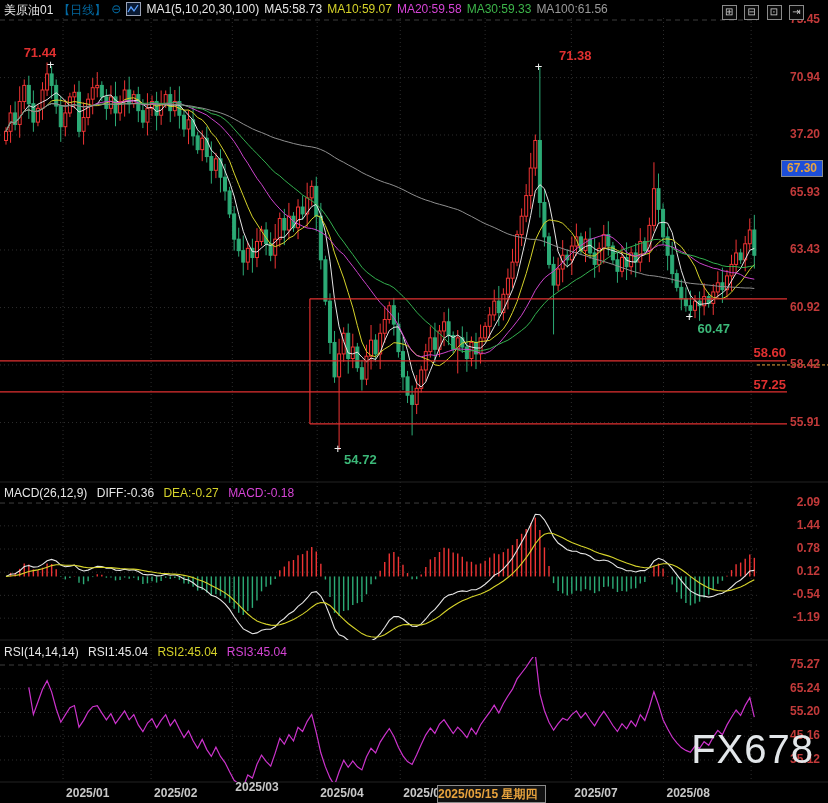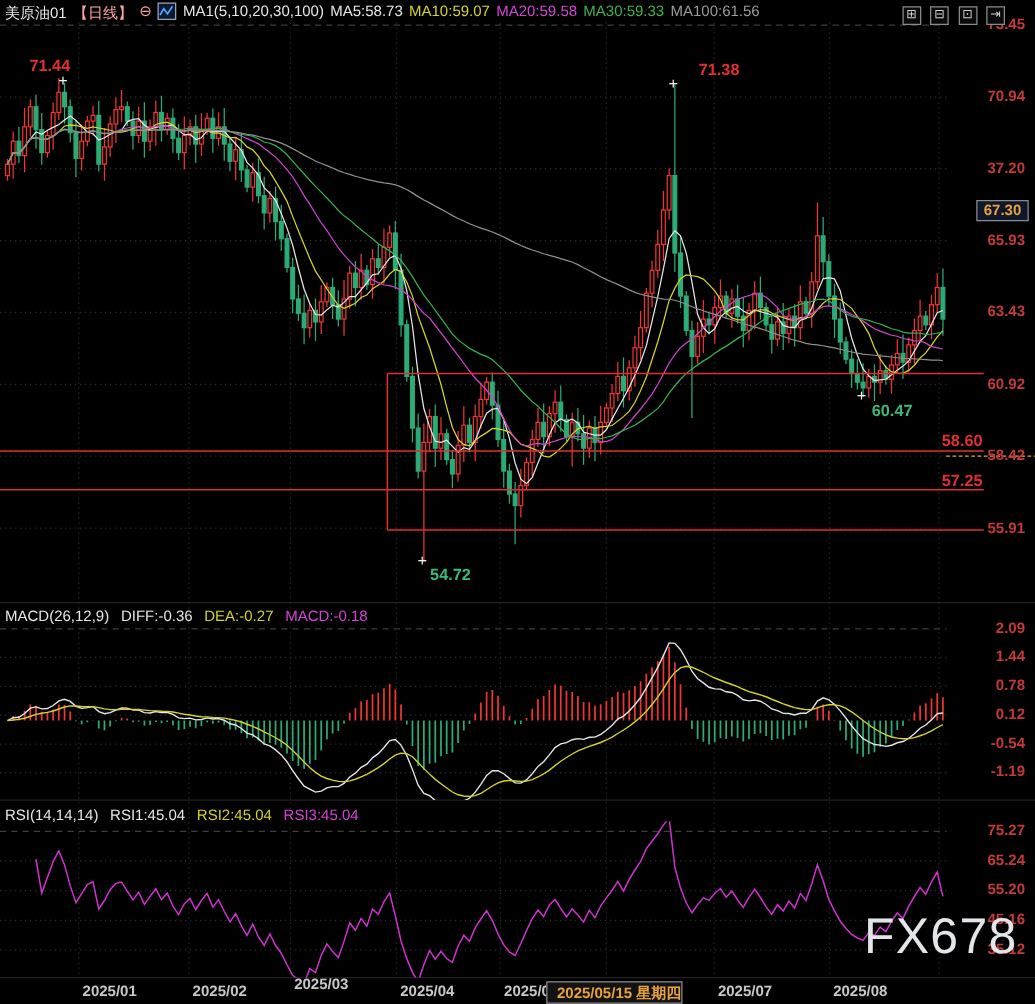--- a/index.html
+++ b/index.html
@@ -2,32 +2,32 @@
 <html><head>
 <meta charset="utf-8">
 <style>
   html,body{margin:0;padding:0;background:#000;}
   body{width:828px;height:803px;position:relative;overflow:hidden;
        font-family:"Liberation Sans",sans-serif;-webkit-font-smoothing:antialiased;}
   .lbl{position:absolute;font-size:12px;line-height:15px;white-space:nowrap;}
   #header{position:absolute;left:4px;top:2px;height:15px;font-size:12px;color:#ddd;white-space:nowrap;z-index:6;}
   #header span{margin-right:5px;vertical-align:top;}
   .c-white{color:#e6e6e6}.c-yellow{color:#d6d32a}.c-mag{color:#d544d5}
-  .c-green{color:#3db54a}.c-gray{color:#9a9a9a}.c-orange{color:#fca5a5}
+  .c-green{color:#3db54a}.c-gray{color:#9a9a9a}.c-orange{color:#0369a1}
   #toolbar{position:absolute;top:1px;right:24px;z-index:6;}
   .tbtn{display:inline-block;width:13px;height:13px;border:1px solid #8a8a8a;color:#cfcfcf;
         font-size:10px;line-height:12px;text-align:center;margin-left:3px;background:#0a0a0a;}
   .yaxis{color:#c23a3a;font-weight:700;text-align:right;width:58px;left:762px;z-index:3;}
   .xlab{color:#c8c8c8;font-weight:700;top:786px;z-index:2;}
   .marker{font-weight:700;font-size:13px;z-index:4;}
   .cross{color:#f2f2f2;font-size:13px;font-weight:400;z-index:4;}
-  #price-hl{left:781px;top:160px;width:40px;height:15px;background:#0f172a;border:1px solid #8a8a8a;
+  #price-hl{left:781px;top:160px;width:40px;height:15px;background:#1d4ed8;border:1px solid #8a8a8a;
             color:#e8a33d;font-size:12px;font-weight:700;text-align:center;line-height:15px;z-index:5;}
   #date-hl{left:437px;top:785px;width:107px;height:16px;background:#121212;border:1px solid #8a8a8a;
-           color:#e8a33d;font-size:12px;font-weight:700;text-align:right;line-height:16px;z-index:5;}
+           color:#e8a33d;font-size:12px;font-weight:700;text-align:left;line-height:16px;z-index:5;}
   .linelbl{color:#e03030;font-weight:700;font-size:13px;width:42px;text-align:right;left:744px;z-index:4;}
   #macd-h,#rsi-h{position:absolute;left:4px;font-size:12px;white-space:nowrap;z-index:4;}
   #macd-h{top:486px}#rsi-h{top:645px}
   #macd-h span,#rsi-h span{margin-right:6px}
   #watermark{right:14px;top:742px;font-size:40px;color:#e2e6e9;letter-spacing:1px;z-index:7;font-weight:400;}
   svg{position:absolute;left:0;top:0;z-index:1;}
   #chart-icon{display:inline-block;width:13px;height:12px;border:1px solid #9aa2b5;background:#0a1a33;margin-right:5px;}
 </style>
 </head>
 <body>

